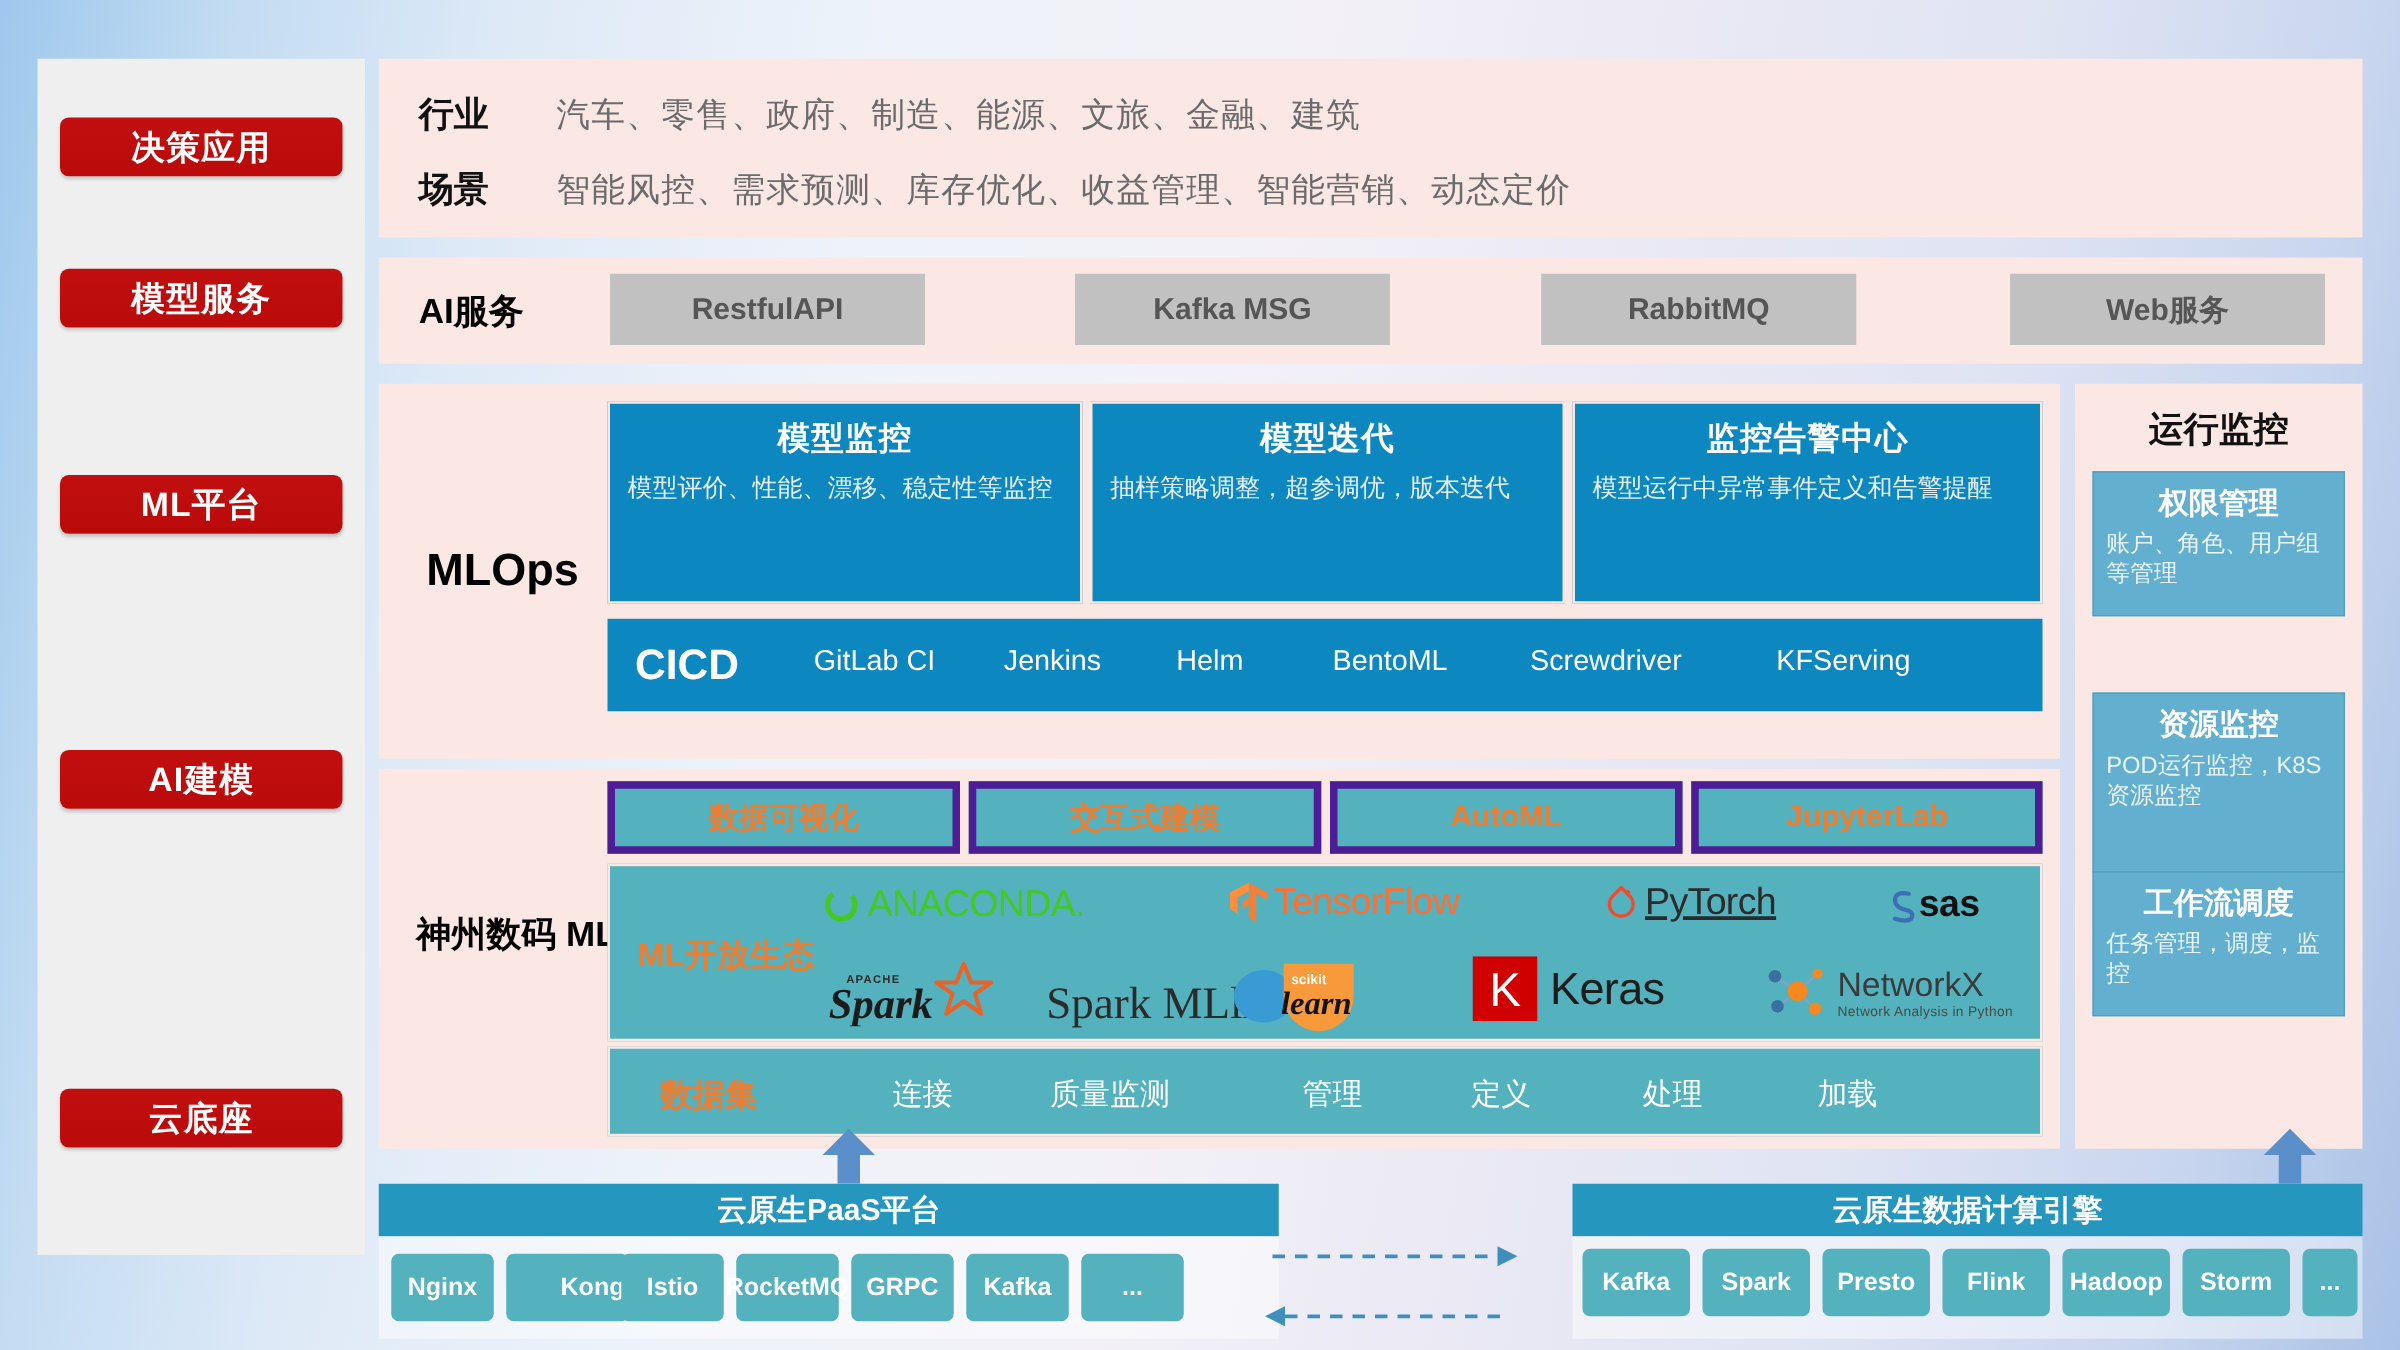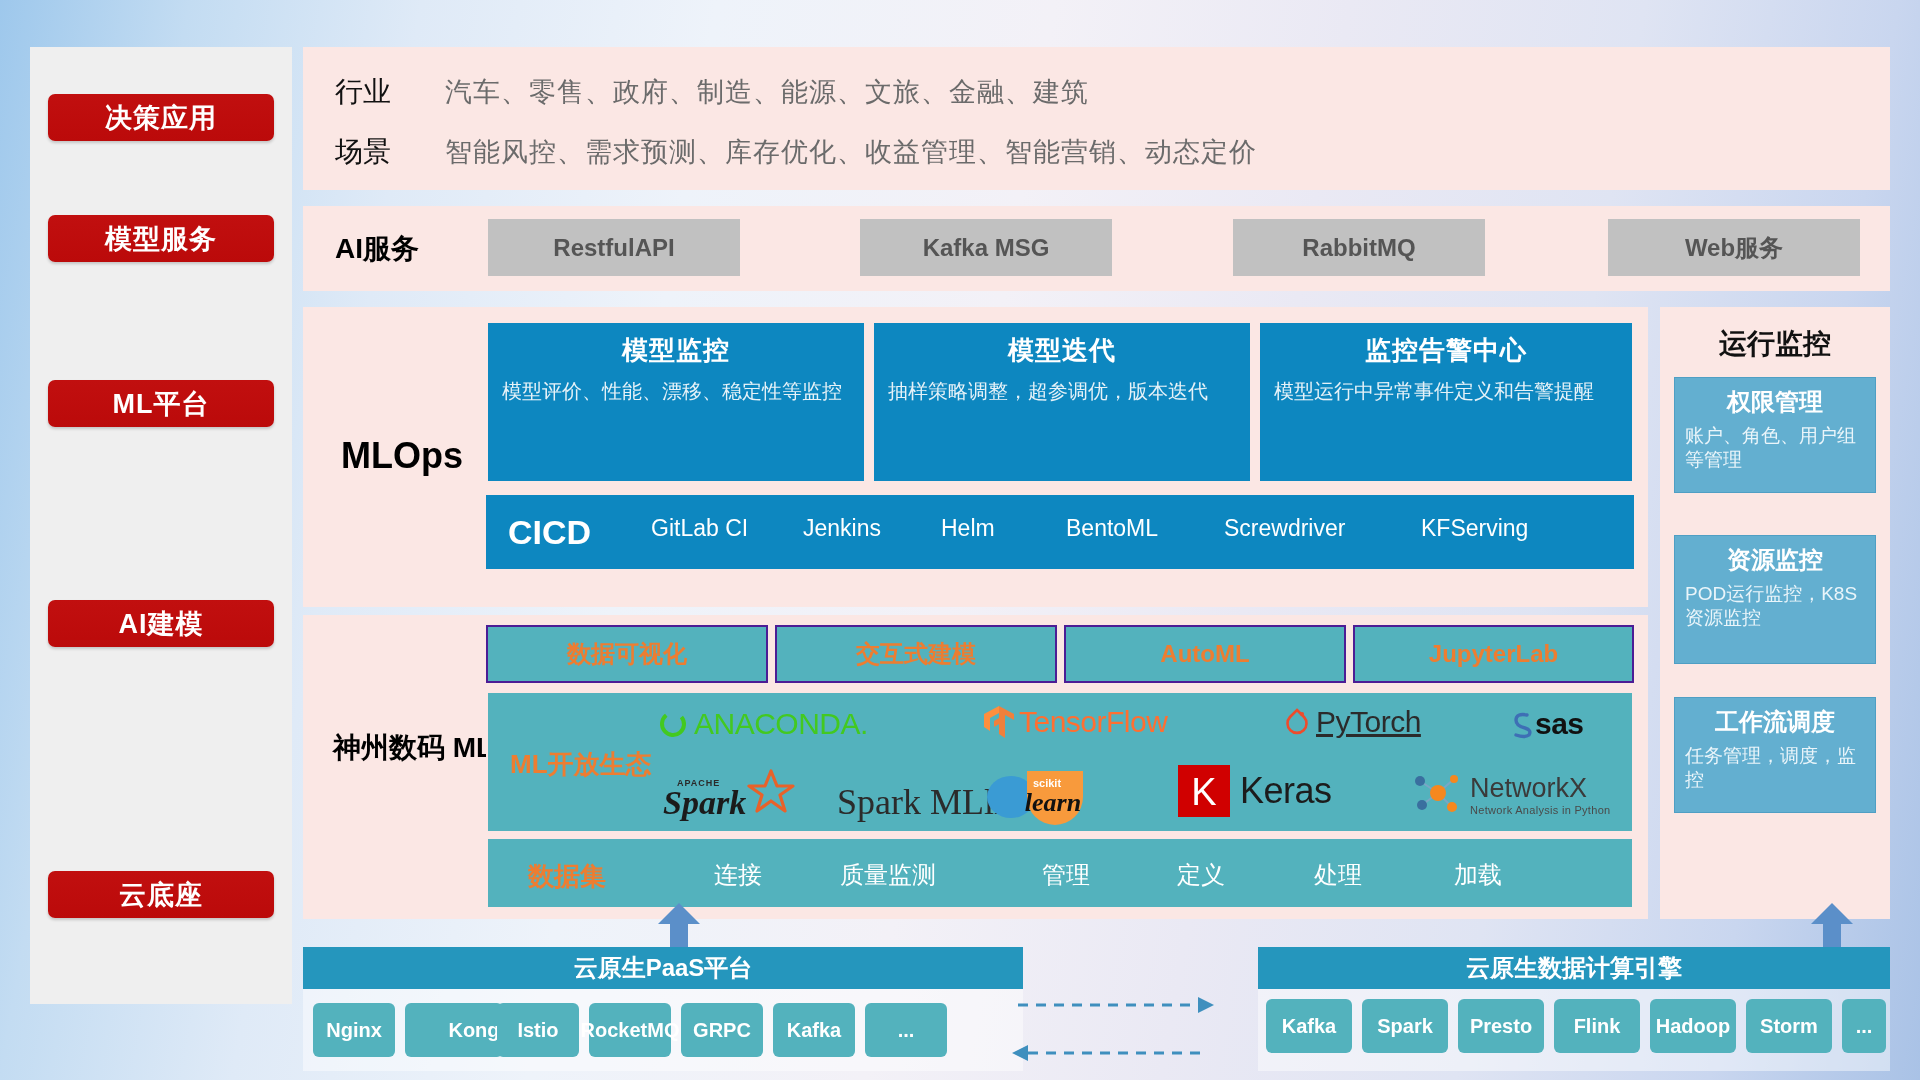--- a/index.html
+++ b/index.html
@@ -25,21 +25,21 @@
     letter-spacing:1px;
   }
   
   #board{ position:absolute; left:303px; top:47px; width:1587px; height:957px; }
 
   .panel{ position:absolute; background:#fbe7e4; }
 
   
   #pIndustry{ left:0; top:0; width:1587px; height:143px; }
   .ind-line{ position:absolute; display:flex; align-items:center; }
-  .ind-key{ font-weight:normal; font-size:28px; color:#111; width:110px; }
+  .ind-key{ font-weight:bold; font-size:28px; color:#111; width:110px; }
   .ind-val{ font-size:27px; color:#6b6b6b; letter-spacing:1px;}
 
   
   #pService{ left:0; top:159px; width:1587px; height:85px; }
   #svcLabel{ position:absolute; left:32px; top:24px; font-size:28px; font-weight:bold;}
   .svc-chip{
     position:absolute; top:13px; height:57px; background:#c1c1c1;
     display:flex; align-items:center; justify-content:center;
     font-size:24px; color:#555; font-weight:bold;
   }
@@ -62,21 +62,21 @@
   }
   .cicd-item{
     position:absolute; top:20px; color:#fff; font-size:23px; width:120px;
   }
 
   
   #pModel{ left:0; top:568px; width:1345px; height:304px; }
   #mlabLabel{ position:absolute; left:30px; top:115px; font-size:28px; font-weight:bold; line-height:1.3;}
   .tool-chip{
     position:absolute; top:10px; height:58px; background:#53b2bd;
-    border:2px solid #4c1d95;
+    border:6px solid #4c1d95;
     display:flex; align-items:center; justify-content:center;
     color:#ed7d31; font-size:24px; font-weight:bold;
   }
   #ecoBox{
     position:absolute; left:183px; top:76px; width:1148px; height:142px;
     background:#53b2bd; border:2px solid #fbe7e4;
   }
   #ecoLabel{ position:absolute; left:22px; top:54px; color:#ed7d31; font-size:26px; font-weight:bold;}
   #dsBox{
     position:absolute; left:183px; top:222px; width:1148px; height:72px;
@@ -271,21 +271,21 @@
       <span class="ds-item" style="left:930px">加载</span>
     </div>
   </div>
 
   <div class="panel" id="pMonitor">
     <span id="monTitle">运行监控</span>
     <div class="mon-card" style="top:70px; height:116px">
       <h4>权限管理</h4>
       <p>账户、角色、用户组等管理</p>
     </div>
-    <div class="mon-card" style="top:228px; height:129px">
+    <div class="mon-card" style="top:247px; height:144px">
       <h4>资源监控</h4>
       <p>POD运行监控，K8S资源监控</p>
     </div>
     <div class="mon-card" style="top:390px; height:116px">
       <h4>工作流调度</h4>
       <p>任务管理，调度，监控</p>
     </div>
   </div>
 
   <svg class="up-arrow" style="left:355px; top:856px;" viewBox="0 0 42 44">

